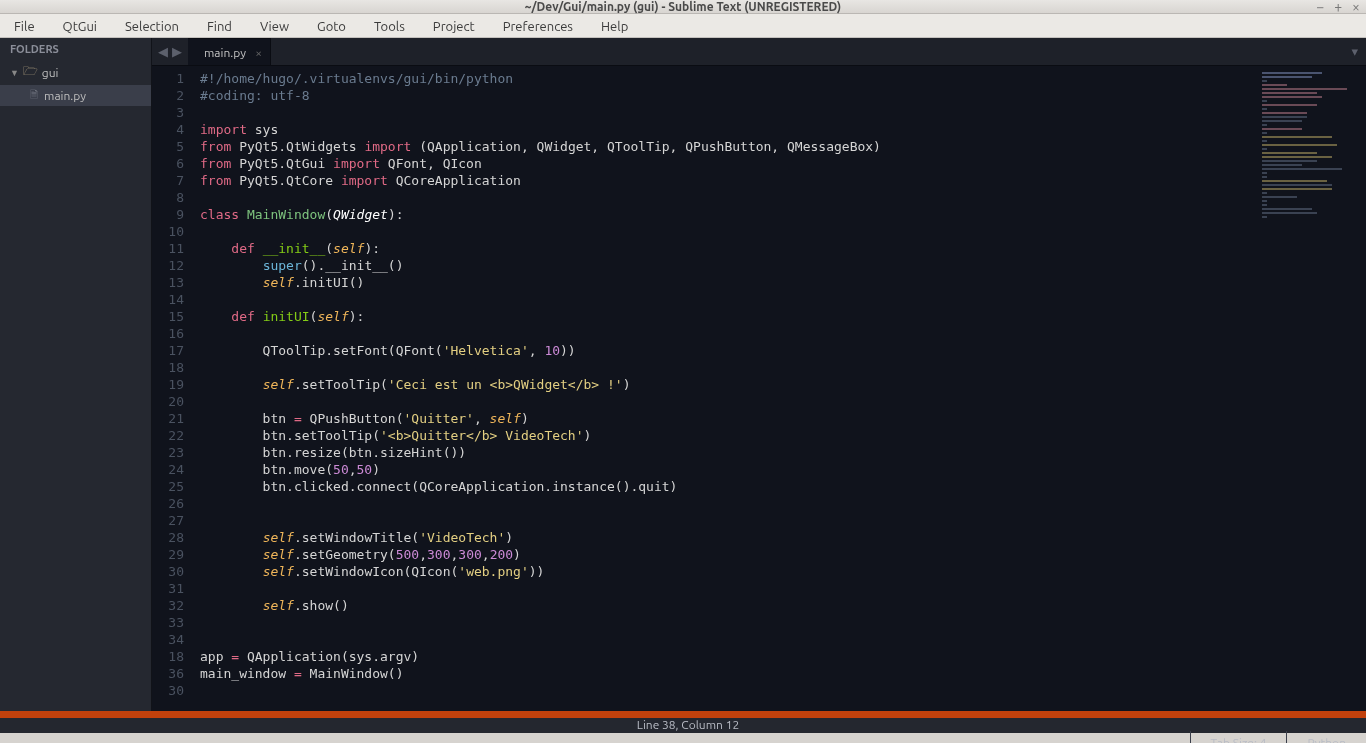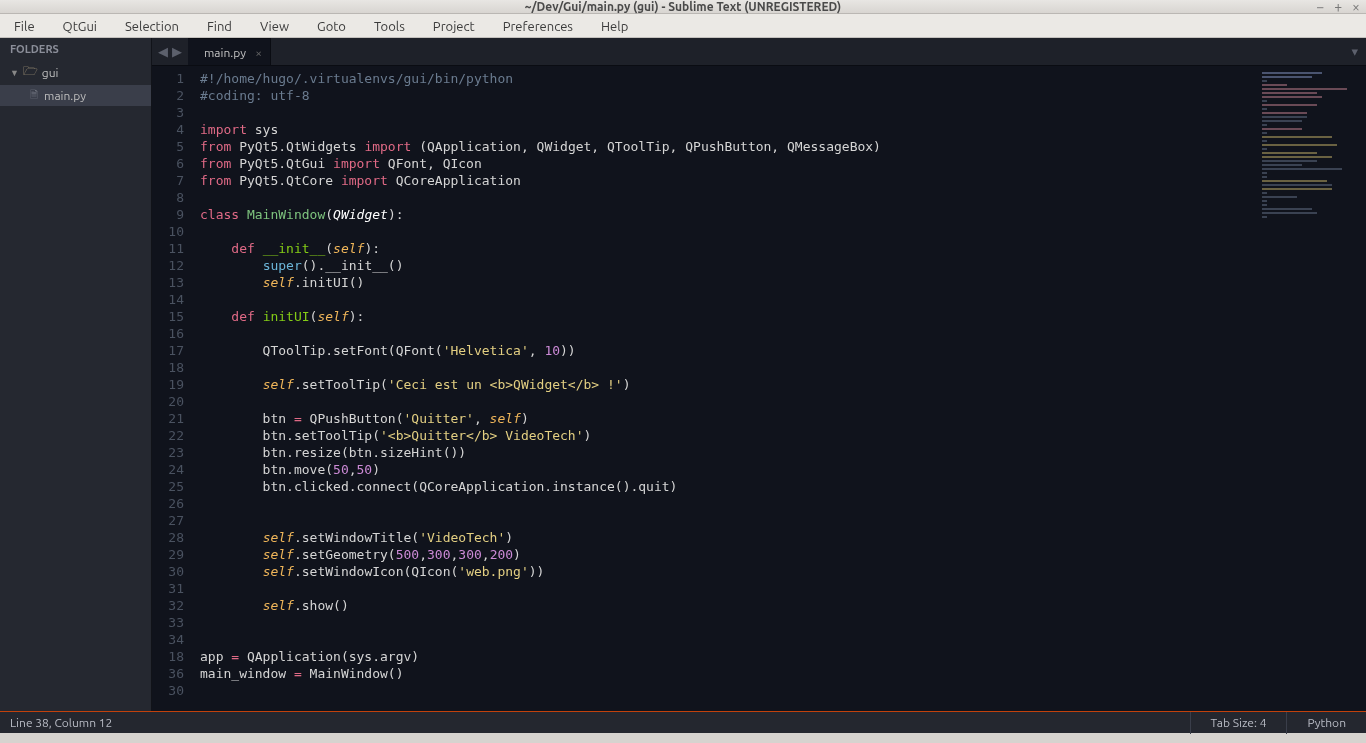--- a/index.html
+++ b/index.html
@@ -187,21 +187,22 @@
 .minimap .mm-line.c { background: #4a5470; }
 .minimap .mm-line.k { background: #6a4a56; }
 .minimap .mm-line.s { background: #6a6242; }
 .statusbar {
   height: 22px;
   background: #24272f;
   color: #b9bcc5;
   display: flex;
   align-items: center;
   font-size: 12px;
-  border-top: 1px solid #c2410c;
+  border-top: 7px solid #c2410c;
+  flex-direction: column;
 }
 .statusbar .left { padding-left: 10px; }
 .statusbar .right { margin-left: auto; display: flex; }
 .statusbar .seg {
   padding: 0 20px;
   border-left: 1px solid #3a3e4a;
   height: 22px;
   display: flex;
   align-items: center;
   cursor: pointer;

